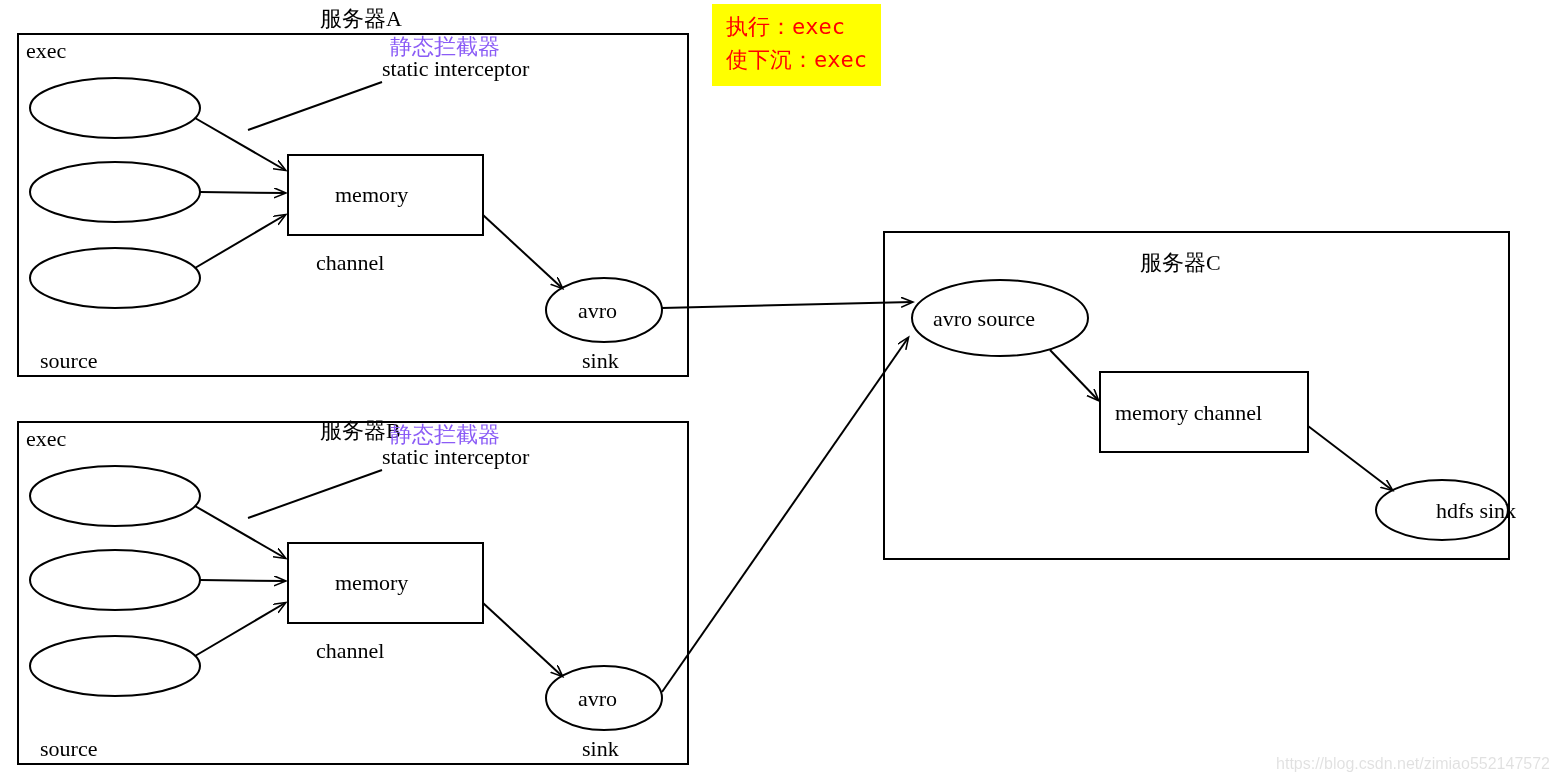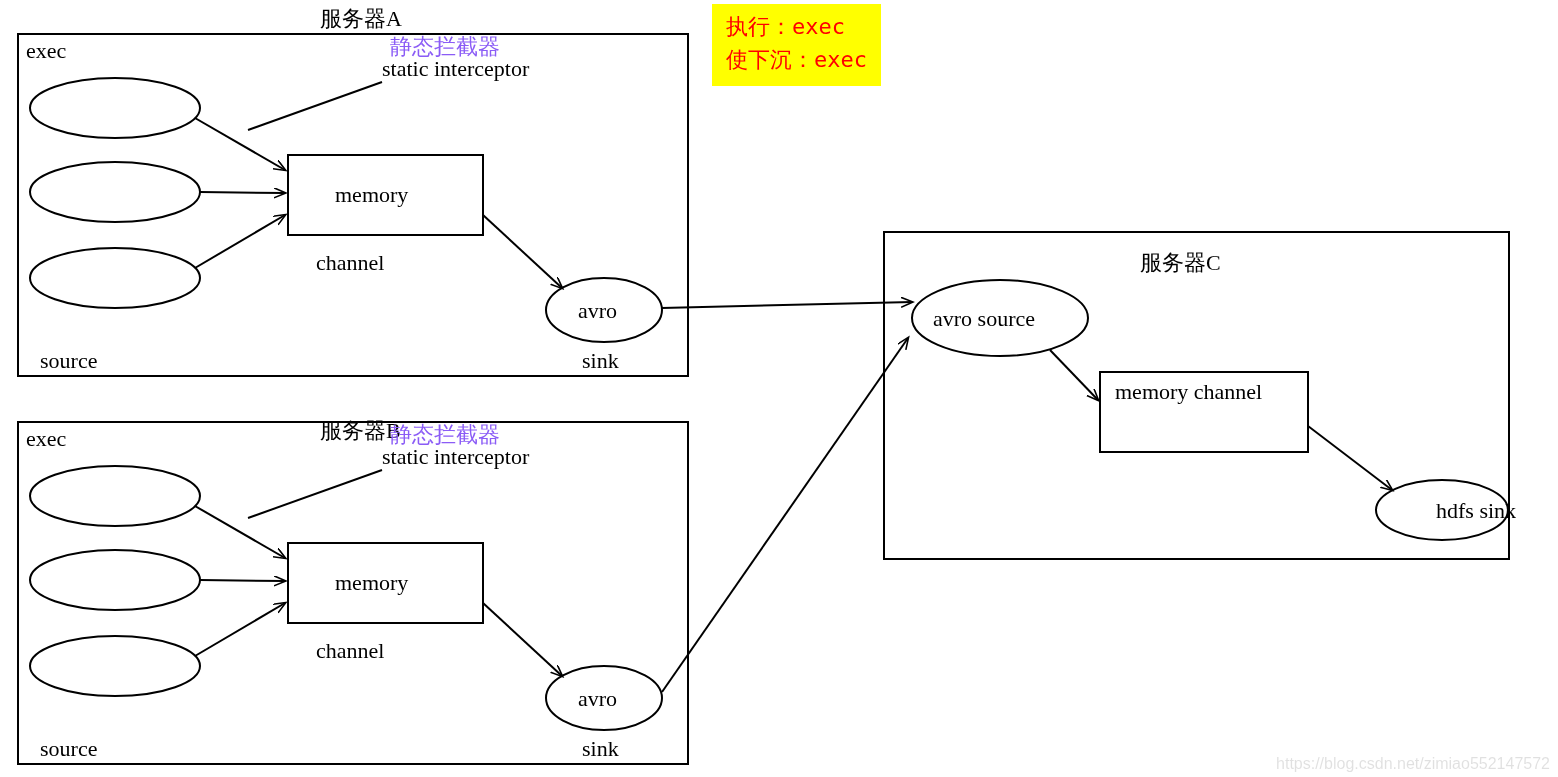--- a/index.html
+++ b/index.html
@@ -117,21 +117,21 @@
 <div class="label red" style="left:390px; top:420px;">静态拦截器</div>
 <div class="label" style="left:382px; top:444px;">static interceptor</div>
 <div class="label" style="left:335px; top:570px;">memory</div>
 <div class="label" style="left:316px; top:638px;">channel</div>
 <div class="label" style="left:578px; top:686px;">avro</div>
 <div class="label" style="left:582px; top:736px;">sink</div>
 <div class="label" style="left:40px; top:736px;">source</div>
 
 <div class="label" style="left:1140px; top:200px;margin-top:48px;">服务器C</div>
 <div class="label" style="left:933px; top:306px;">avro source</div>
-<div class="label" style="left:1115px; top:379px;">memory channel</div>
+<div class="label" style="left:1115px; top:400px;">memory channel</div>
 <div class="label" style="left:1388px; top:498px;margin-left:48px;">hdfs sink</div>
 
 <div class="legend" style="left:712px; top:4px;">
   <div>执行：exec</div>
   <div>使下沉：exec</div>
 </div>
 
 <div class="watermark">https://blog.csdn.net/zimiao552147572</div>
 
 </div>

